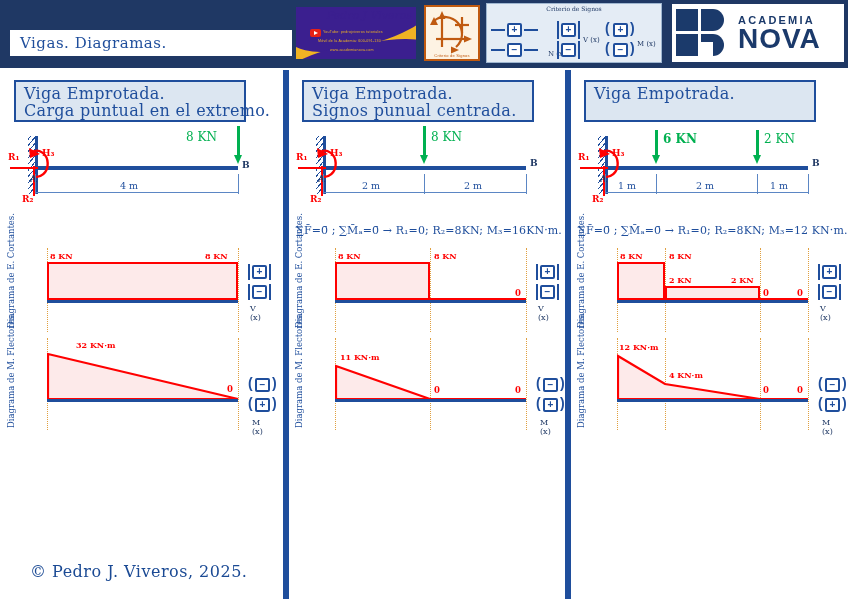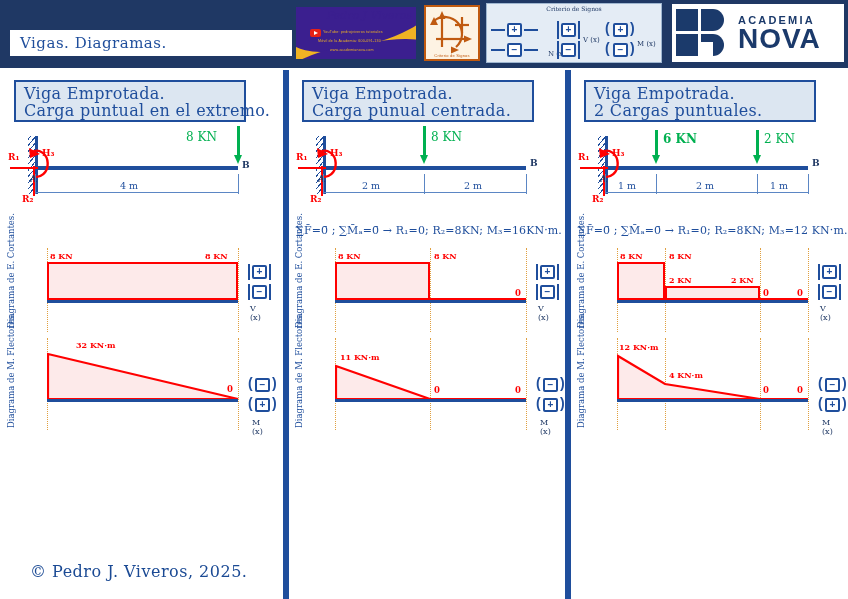--- a/index.html
+++ b/index.html
@@ -543,21 +543,21 @@
         <div class="cell-box" style="left:7px; top:20px;">+</div>
         <div class="paren" style="left:24px; top:18px;">)</div>
         <div class="fn" style="left:4px; top:40px;">M (x)</div>
       </div>
     </div>
   </div>
 
   <div class="col" style="left:288px;">
     <div class="case-title">
       <div class="ln">Viga Empotrada.</div>
-      <div class="ln">Carga punual centrada.</div>
+      <div class="ln">Signos punual centrada.</div>
     </div>
 
     <div class="beam-area">
       <div class="hatch" style="left:28px; top:12px; height:58px;"></div>
       <div class="wall" style="left:35px; top:12px; height:58px;"></div>
       <div class="beam-line" style="left:35px; top:42px; width:203px;"></div>
       <div class="react-red" style="left:10px; top:43px; width:28px; height:2px;"></div>
       <div class="react-lbl" style="left:8px; top:28px;">R₁</div>
       <div class="react-red" style="left:33px; top:42px; width:2px; height:30px;"></div>
       <div class="react-lbl" style="left:22px; top:70px;">R₂</div>
@@ -630,21 +630,20 @@
         <div class="cell-box" style="left:7px; top:20px;">+</div>
         <div class="paren" style="left:24px; top:18px;">)</div>
         <div class="fn" style="left:4px; top:40px;">M (x)</div>
       </div>
     </div>
   </div>
 
   <div class="col" style="left:570px;">
     <div class="case-title">
       <div class="ln">Viga Empotrada.</div>
-      <div class="ln">2 Cargas puntuales.</div>
     </div>
 
     <div class="beam-area">
       <div class="hatch" style="left:28px; top:12px; height:58px;"></div>
       <div class="wall" style="left:35px; top:12px; height:58px;"></div>
       <div class="beam-line" style="left:35px; top:42px; width:203px;"></div>
       <div class="react-red" style="left:10px; top:43px; width:28px; height:2px;"></div>
       <div class="react-lbl" style="left:8px; top:28px;">R₁</div>
       <div class="react-red" style="left:33px; top:42px; width:2px; height:30px;"></div>
       <div class="react-lbl" style="left:22px; top:70px;">R₂</div>

